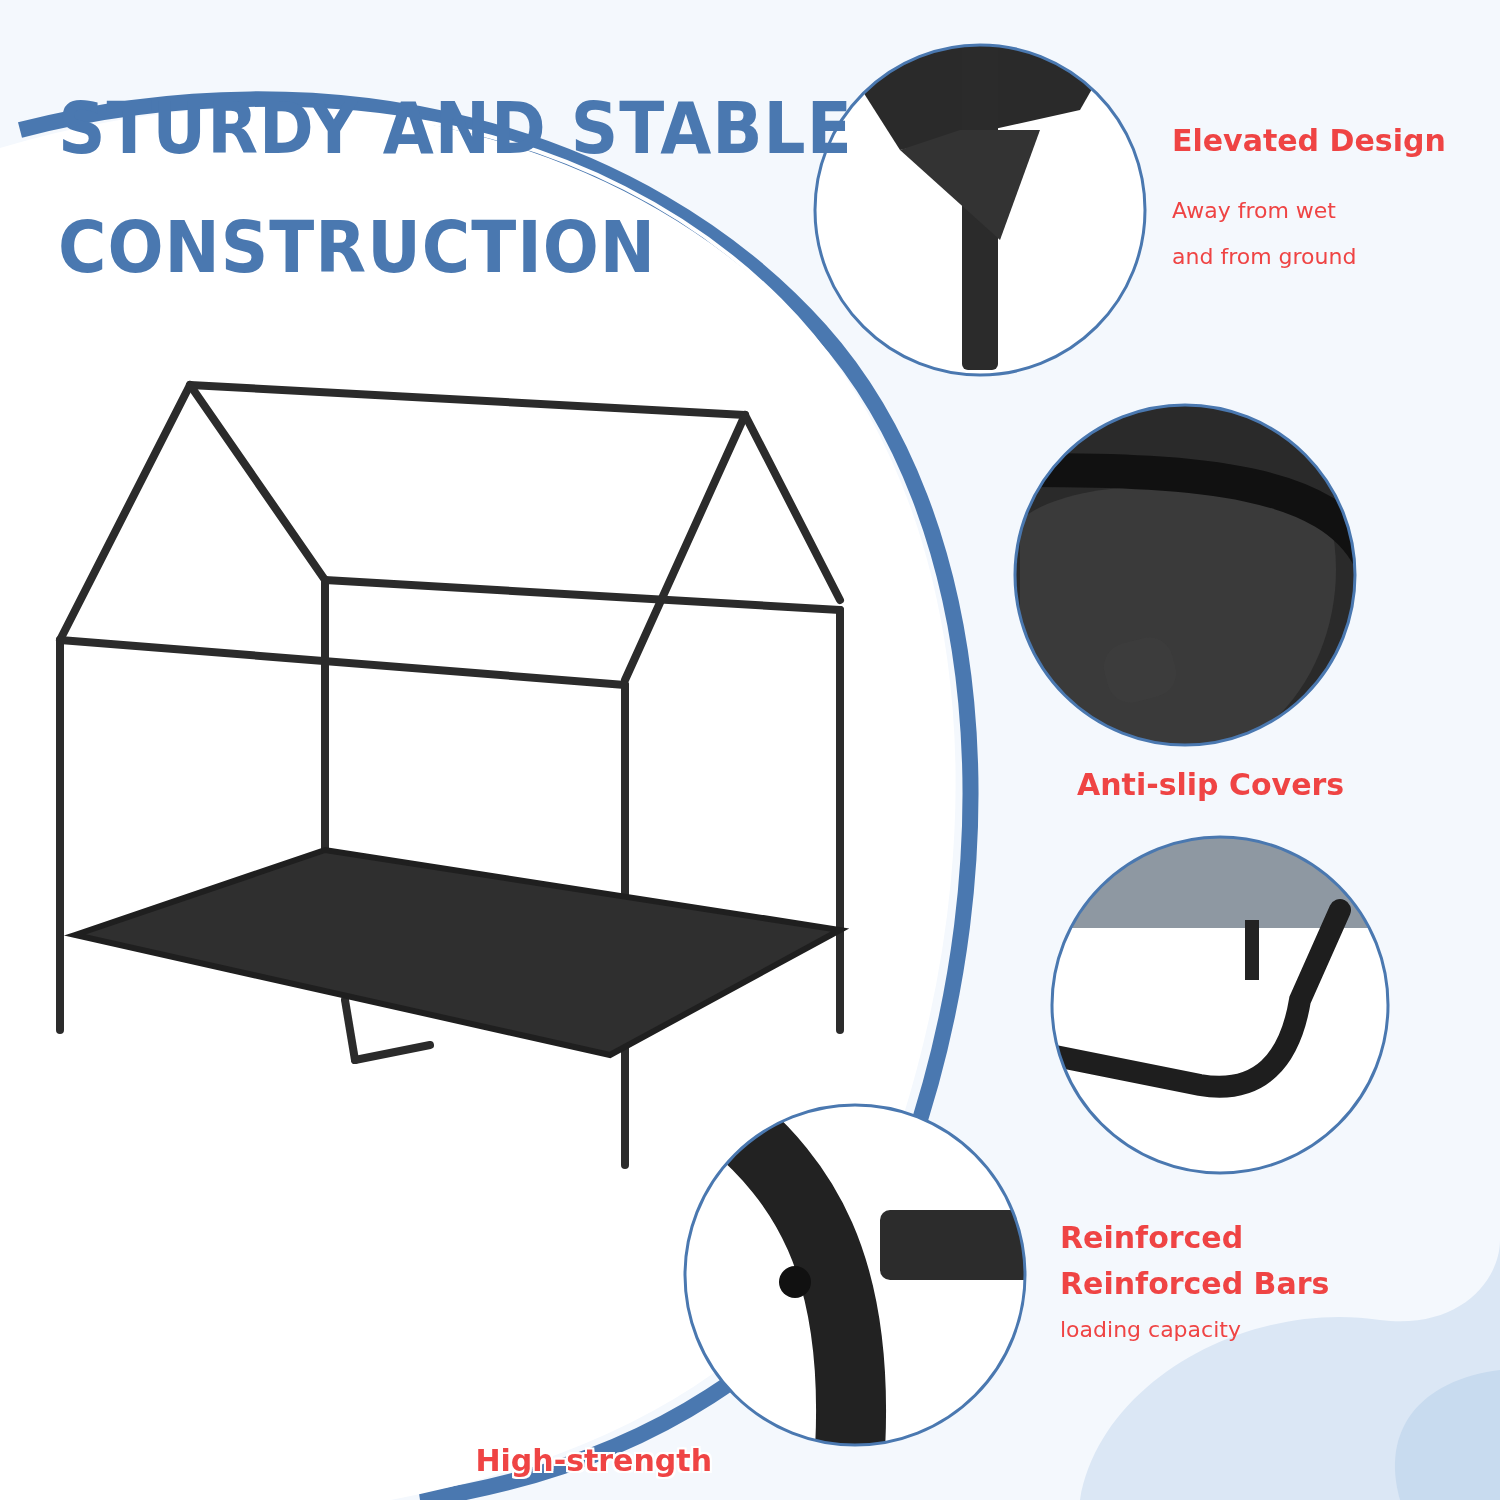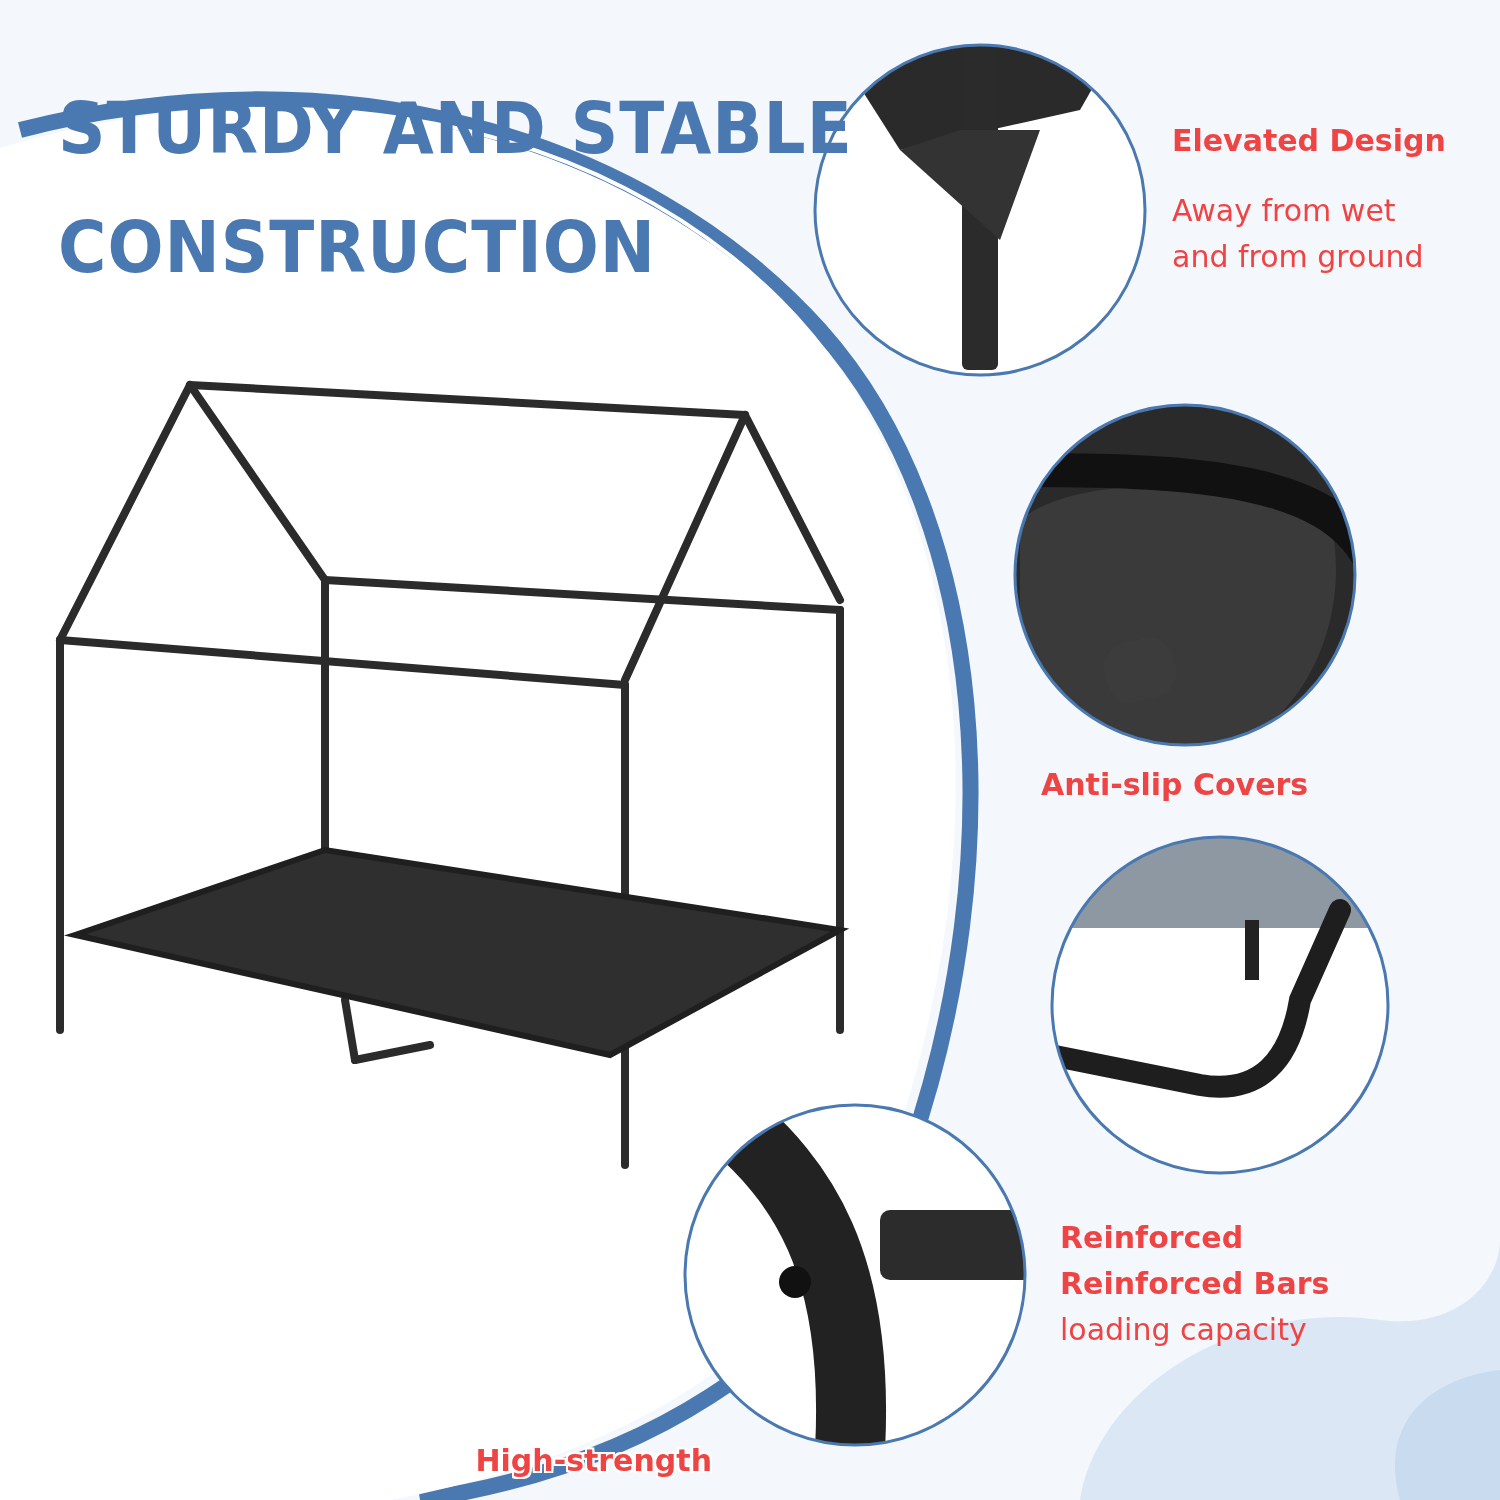--- a/index.html
+++ b/index.html
@@ -2,21 +2,21 @@
 <html><head>
 <meta charset="utf-8">
 <style>
   html,body{margin:0;padding:0;}
   body{width:1500px;height:1500px;position:relative;overflow:hidden;background:#f4f8fd;font-family:"DejaVu Sans",sans-serif;}
   .bg-svg{position:absolute;left:0;top:0;width:1500px;height:1500px;}
   .title{position:absolute;left:58px;top:70px;color:#4a78b0;font-family:"DejaVu Sans",sans-serif;font-weight:bold;font-size:66px;line-height:110px;letter-spacing:1px;transform:scaleY(1.08);transform-origin:left top;}
   .title span{display:block;}
   .feat{position:absolute;color:#ef4444;font-family:"DejaVu Sans",sans-serif;}
   .feat .h{font-weight:bold;font-size:30px;line-height:46px;}
-  .feat .s{font-size:30px;line-height:46px;}
+  .feat .s{font-size:22px;line-height:46px;}
   .center{text-align:left;}
   .outline{text-shadow:-2px -2px 0 #fff,2px -2px 0 #fff,-2px 2px 0 #fff,2px 2px 0 #fff,0 2px 0 #fff,0 -2px 0 #fff,2px 0 0 #fff,-2px 0 0 #fff;}
 </style>
 </head>
 <body>
 
 <svg class="bg-svg" viewBox="0 0 1500 1500">
 
   <path d="M0,150 C300,60 600,120 780,300 C960,480 1000,800 900,1120 C820,1360 600,1460 380,1500 L0,1500 Z" fill="#ffffff"></path>
   <path d="M20,130 C330,50 640,130 820,330 C990,520 1010,860 910,1150 C830,1370 620,1470 420,1500" fill="none" stroke="#4a78b0" stroke-width="16"></path>
@@ -90,21 +90,21 @@
   <span>STURDY AND STABLE</span>
   <span>CONSTRUCTION</span>
 </div>
 
 <div class="feat" style="left:1172px;top:118px;">
   <div class="h">Elevated Design</div>
   <div class="s" style="margin-top:24px;">Away from wet</div>
   <div class="s">and from ground</div>
 </div>
 
-<div class="feat" style="left:1041px;top:762px;">
+<div class="feat" style="left:1077px;top:762px;">
   <div class="h">Anti-slip Covers</div>
 </div>
 
 <div class="feat center" style="left:1060px;top:1215px;width:320px;">
   <div class="h">Reinforced</div>
   <div class="h">Reinforced Bars</div>
   <div class="s">loading capacity</div>
 </div>
 
 <div class="feat outline" style="left:452px;top:1438px;width:260px;text-align:right;">

